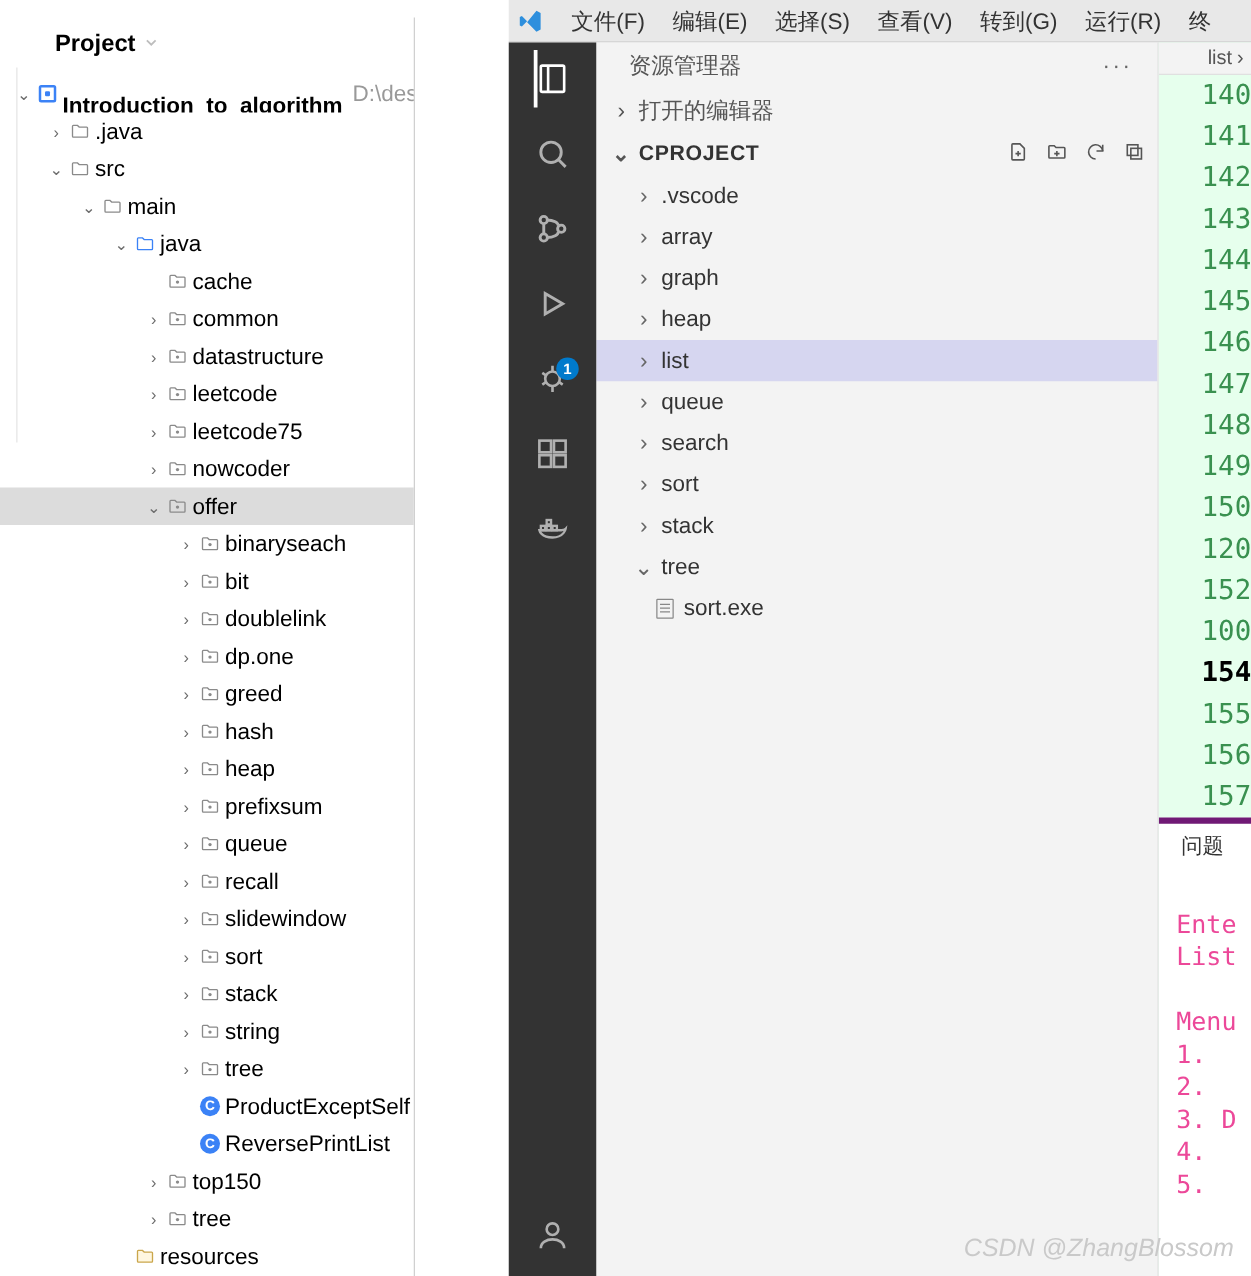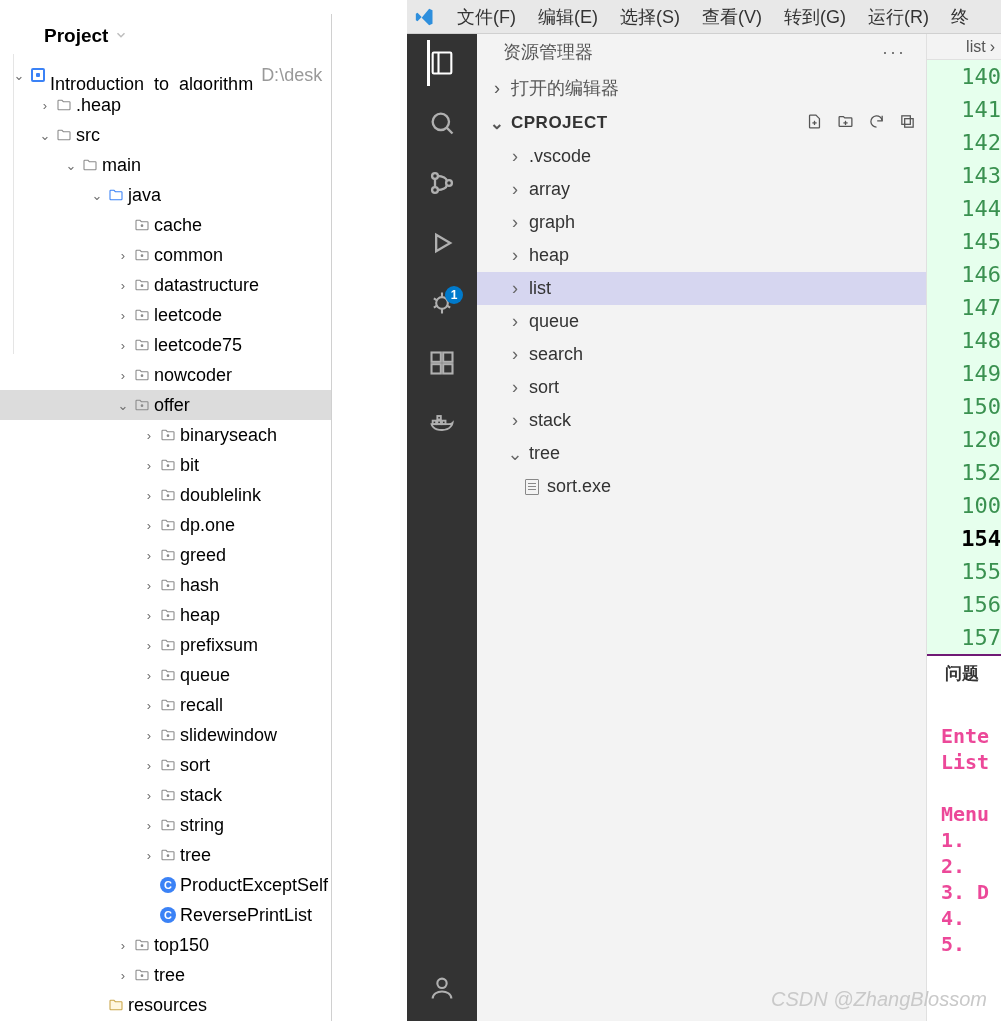--- a/index.html
+++ b/index.html
@@ -43,21 +43,21 @@
     width: 18px; text-align: center; color: #6e6e6e;
     font-size: 13px;
     flex: 0 0 18px;
   }
   .ij-icon {
     width: 20px; display: flex; align-items: center; justify-content: center;
     flex: 0 0 20px;
   }
   .ij-label { font-size: 18px; padding-left: 2px; }
   .ij-path { color: #999; font-size: 18px; padding-left: 8px; }
-  .bold { font-weight: 400; margin-top: 18px; }
+  .bold { font-weight: 700; margin-top: 18px; }
 
   
   .fold { width:16px; height:13px; display:inline-block; position:relative; }
   .fold svg { width:16px; height:16px; display:block; margin-top:-2px;}
   
 
   
   .mod { width:14px; height:14px; border:2px solid #3b82f6; border-radius:2px; display:inline-block; position:relative;}
   .mod::after{content:'';position:absolute;left:3px;top:3px;width:4px;height:4px;background:#3b82f6;border-radius:1px;}
 
@@ -151,23 +151,22 @@
     border-bottom:1px solid #e0e0e0; gap:4px;
   }
   .lineno-wrap{flex:0 0 auto;}
   .lineno {
     font-family:Consolas,monospace; font-size:22px; color:#3a9150;
     text-align:right; padding-right:0px; height:33px; display:flex;align-items:center;justify-content:flex-end;
   }
   .lineno.cur { color:#000; font-weight:600;}
   .lineno-wrap{overflow:hidden;}
   .term-panel {
-    background:#fff; border-top:2px solid #701a75; flex:1;
+    background:#fff; border-top:5px solid #701a75; flex:1;
     overflow:hidden;
-    font-weight:bold;
   }
   .term-tabs {
     height:34px; display:flex;align-items:center;padding-left:18px;
     font-size:17px;color:#333;gap:30px;
   }
   .term-body {
     padding:8px 0 0 14px; font-family:Consolas,monospace; font-size:20px;
     color:#ec4899;
   }
   .term-body div{height:26px;white-space:nowrap;}
@@ -203,21 +202,21 @@
       <div class="ij-row">
         <span class="ij-indent" style="width: 36px;"></span>
         <span class="ij-arrow">›</span>
         <span class="ij-icon">
           <span class="fold">
             <svg viewBox="0 0 24 24">
               <path fill="none" stroke="#8a8a8a" stroke-width="1.6" d="M3 6a1 1 0 0 1 1-1h5l2 2h9a1 1 0 0 1 1 1v10a1 1 0 0 1-1 1H4a1 1 0 0 1-1-1V6z"></path>
             </svg>
           </span>
         </span>
-        <span class="ij-label">.heap</span>
+        <span class="ij-label">.java</span>
       </div>
       <div class="ij-row">
         <span class="ij-indent" style="width: 36px;"></span>
         <span class="ij-arrow">⌄</span>
         <span class="ij-icon">
           <span class="fold">
             <svg viewBox="0 0 24 24">
               <path fill="none" stroke="#8a8a8a" stroke-width="1.6" d="M3 6a1 1 0 0 1 1-1h5l2 2h9a1 1 0 0 1 1 1v10a1 1 0 0 1-1 1H4a1 1 0 0 1-1-1V6z"></path>
             </svg>
           </span>

